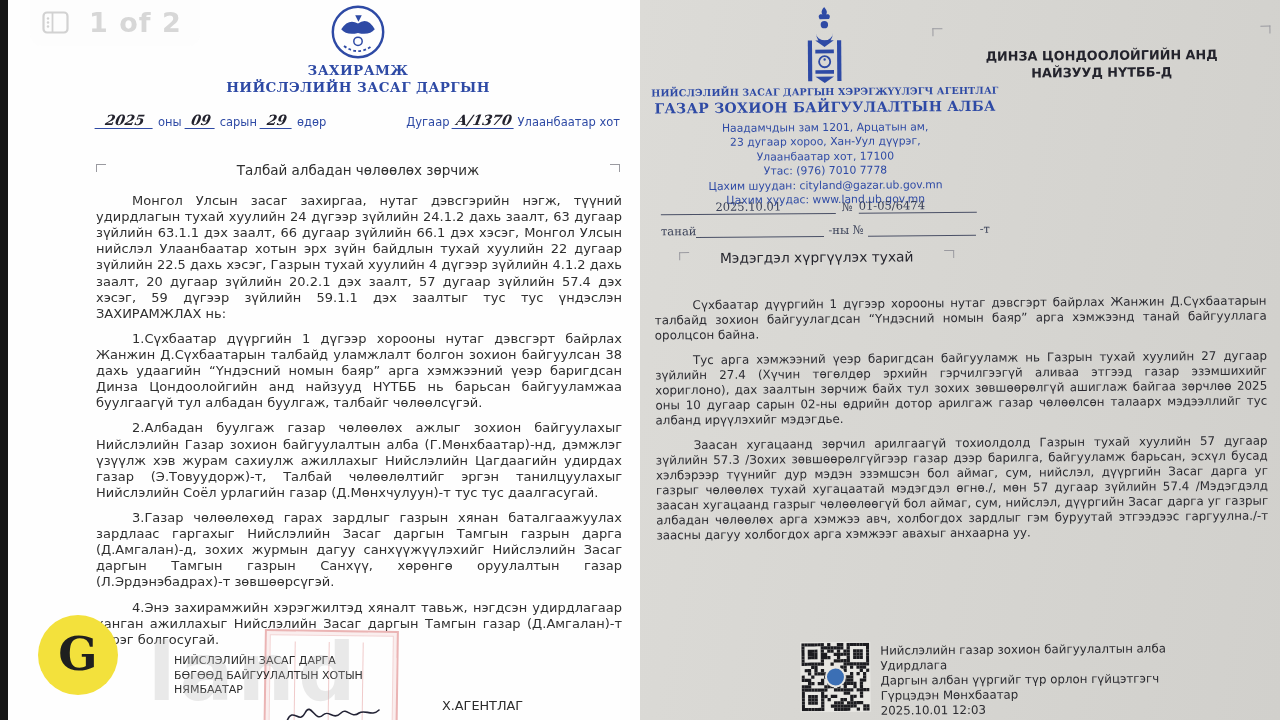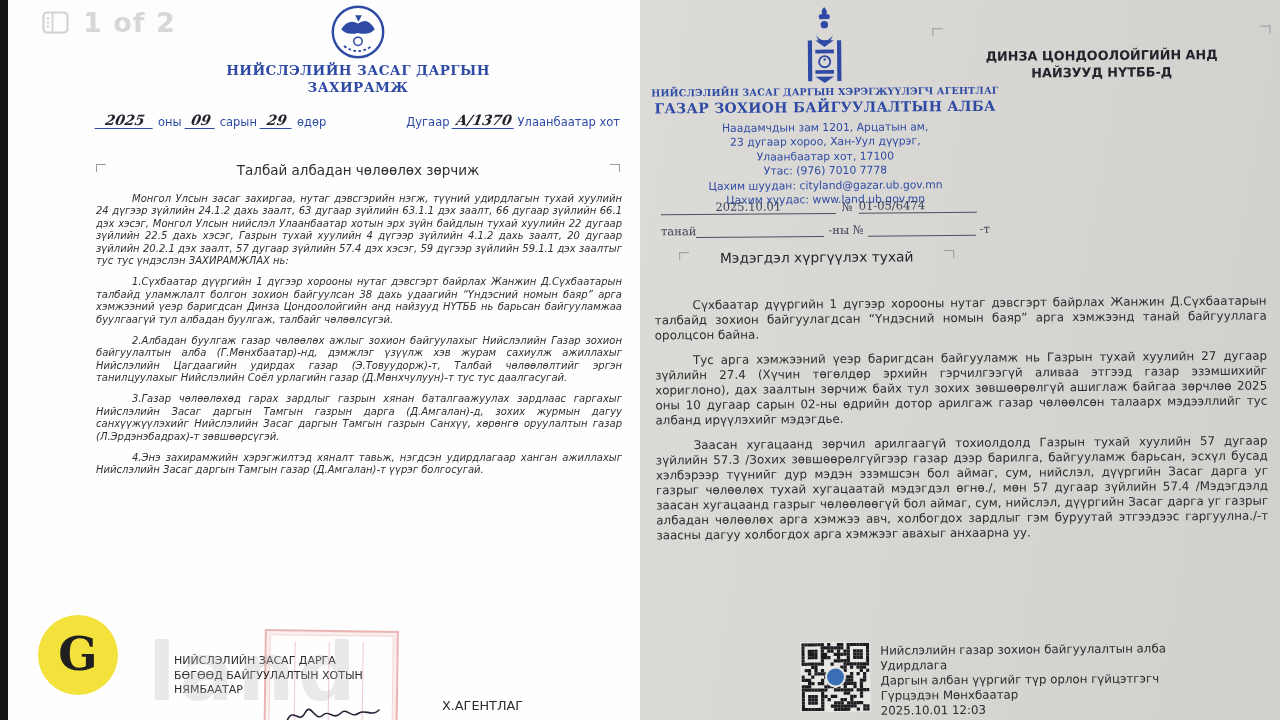--- a/index.html
+++ b/index.html
@@ -10,21 +10,21 @@
   
   .edge-bar { position:absolute; left:0; top:0; width:8px; height:720px; background:#161616; }
   .doc-left { position:absolute; left:8px; top:0; width:632px; height:720px; background:#fefefe; }
   .doc-right { position:absolute; left:640px; top:0; width:640px; height:720px;
                background:linear-gradient(100deg,#dcdbd7 0%,#d7d6d2 45%,#d1d0cc 100%); }
   .rd-rot { position:absolute; inset:0; transform:rotate(-0.45deg); }
 
   
   .page-pill { position:absolute; left:30px; top:0; height:46px; padding:5px 18px 6px 12px;
                background:rgba(252,252,252,.72); border-radius:0 0 12px 12px;
-               display:flex; align-items:center; gap:14px; z-index:30; }
+               display:flex; align-items:center; gap:20px; z-index:30; }
   .page-pill .txt { font-size:27px; font-weight:600; color:#d7d7d7; letter-spacing:1px; }
   .g-logo { position:absolute; left:38px; top:615px; width:80px; height:80px; border-radius:50%;
             background:#f3e13c; display:flex; align-items:center; justify-content:center; z-index:30; }
   .g-logo span { font-family:"DejaVu Serif", serif; font-weight:bold; font-size:46px;
                  color:#1f1f1f; transform:translateY(-1px); }
   .watermark { position:absolute; left:148px; top:626px; font-size:80px; font-weight:bold;
                letter-spacing:4px; color:rgba(185,185,185,.30); z-index:5; user-select:none; }
 
   
   .ld-header { position:absolute; top:4px; left:85px; width:530px; text-align:center; }
@@ -36,22 +36,22 @@
   .hw { font-family:"DejaVu Serif", serif; font-style:italic; font-weight:bold; color:#23232e;
         font-size:14px; transform:skewX(-10deg); display:inline-block; }
   .blank { border-bottom:1px solid #2e4aa5; text-align:center; display:inline-block; }
   .ld-dateline .lbl { margin:0 4px; }
   .ld-title { position:absolute; top:162px; left:88px; width:524px; display:flex; align-items:flex-start; }
   .ld-title .t { flex:1; text-align:center; font-size:13.5px; color:#2f2f2f; }
   .corner { display:inline-block; width:10px; height:8px; border-top:1.5px solid #9a9aa0; margin-top:2px; }
   .corner.l { border-left:1.5px solid #9a9aa0; }
   .corner.r { border-right:1.5px solid #9a9aa0; }
   .ld-body { position:absolute; top:193px; left:88px; width:526px; }
-  .ld-body p { font-size:10px; line-height:1.24; color:#303030; text-align:justify;
-               text-indent:36px; margin-bottom:9px;font-style:italic; }
+  .ld-body p { font-size:13px; line-height:1.24; color:#303030; text-align:justify;
+               text-indent:36px; margin-bottom:9px; }
   .ld-sign { position:absolute; top:628px; left:88px; width:530px; height:92px; }
   .stamp { position:absolute; left:168px; top:2px; width:134px; height:130px;
            border:2px solid rgba(216,106,106,.5); transform:rotate(.8deg);
            box-shadow:inset 0 0 0 3px rgba(255,255,255,.6), inset 0 0 0 4px rgba(216,106,106,.28); }
   .stamp i { position:absolute; top:10px; bottom:10px; width:1px;
              background:rgba(216,106,106,.35); }
   .stamp i:nth-child(1){ left:28px; } .stamp i:nth-child(2){ left:62px; } .stamp i:nth-child(3){ left:96px; }
   .signer-lines { position:absolute; left:78px; top:26px; font-size:11px; color:#2c2c2c;
                   line-height:1.32; z-index:2; }
   .signature { position:absolute; left:188px; top:74px; z-index:3; }
@@ -93,22 +93,22 @@
   <div class="doc-left">
 
     <div class="ld-header">
       <svg class="emblem" width="56" height="56" viewBox="0 0 60 60">
         <circle cx="30" cy="30" r="27" fill="none" stroke="#2e4aa5" stroke-width="2.6"></circle>
         <path d="M27 12 h7 l-3.5 7 z" fill="#2e4aa5"></path>
         <path d="M12 27 q8 -12 18 -6 q10 -8 18 6 q-6 7 -18 4 q-12 3 -18 -4 z" fill="#2e4aa5"></path>
         <circle cx="30" cy="40" r="4.5" fill="none" stroke="#2e4aa5" stroke-width="1.6"></circle>
         <path d="M15 45 q15 11 30 0" fill="none" stroke="#2e4aa5" stroke-width="2" stroke-dasharray="3 2.5"></path>
       </svg>
+      <div class="ld-org">ЗАХИРАМЖ</div>
       <div class="ld-org">НИЙСЛЭЛИЙН ЗАСАГ ДАРГЫН</div>
-      <div class="ld-org">ЗАХИРАМЖ</div>
     </div>
 
     <div class="ld-dateline">
       <span class="hw blank" style="width:58px">2025</span>
       <span class="lbl">оны</span>
       <span class="hw blank" style="width:30px">09</span>
       <span class="lbl">сарын</span>
       <span class="hw blank" style="width:32px">29</span>
       <span class="lbl">өдөр</span>
       <span class="lbl" style="margin-left:76px">Дугаар</span>

